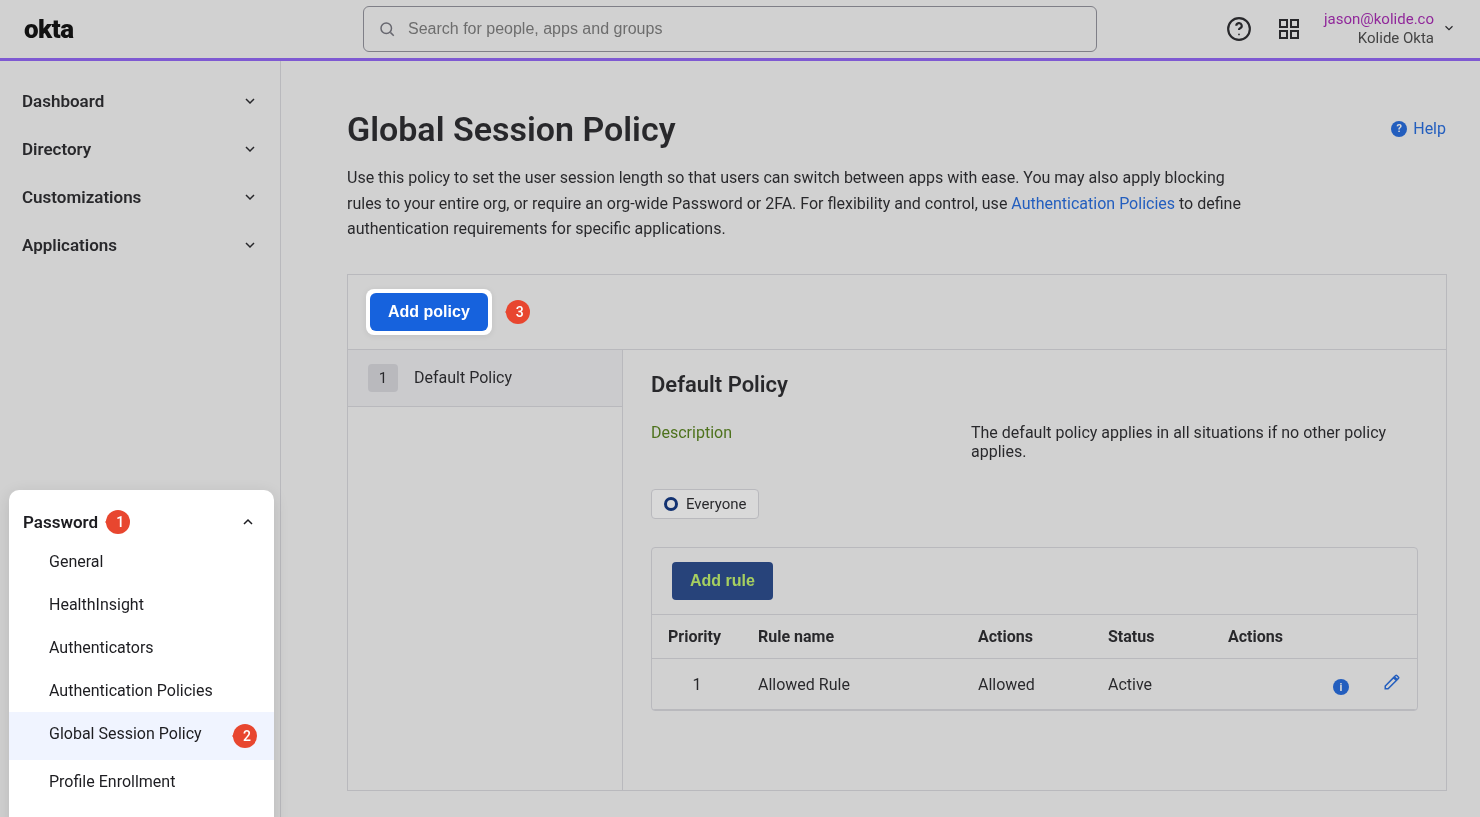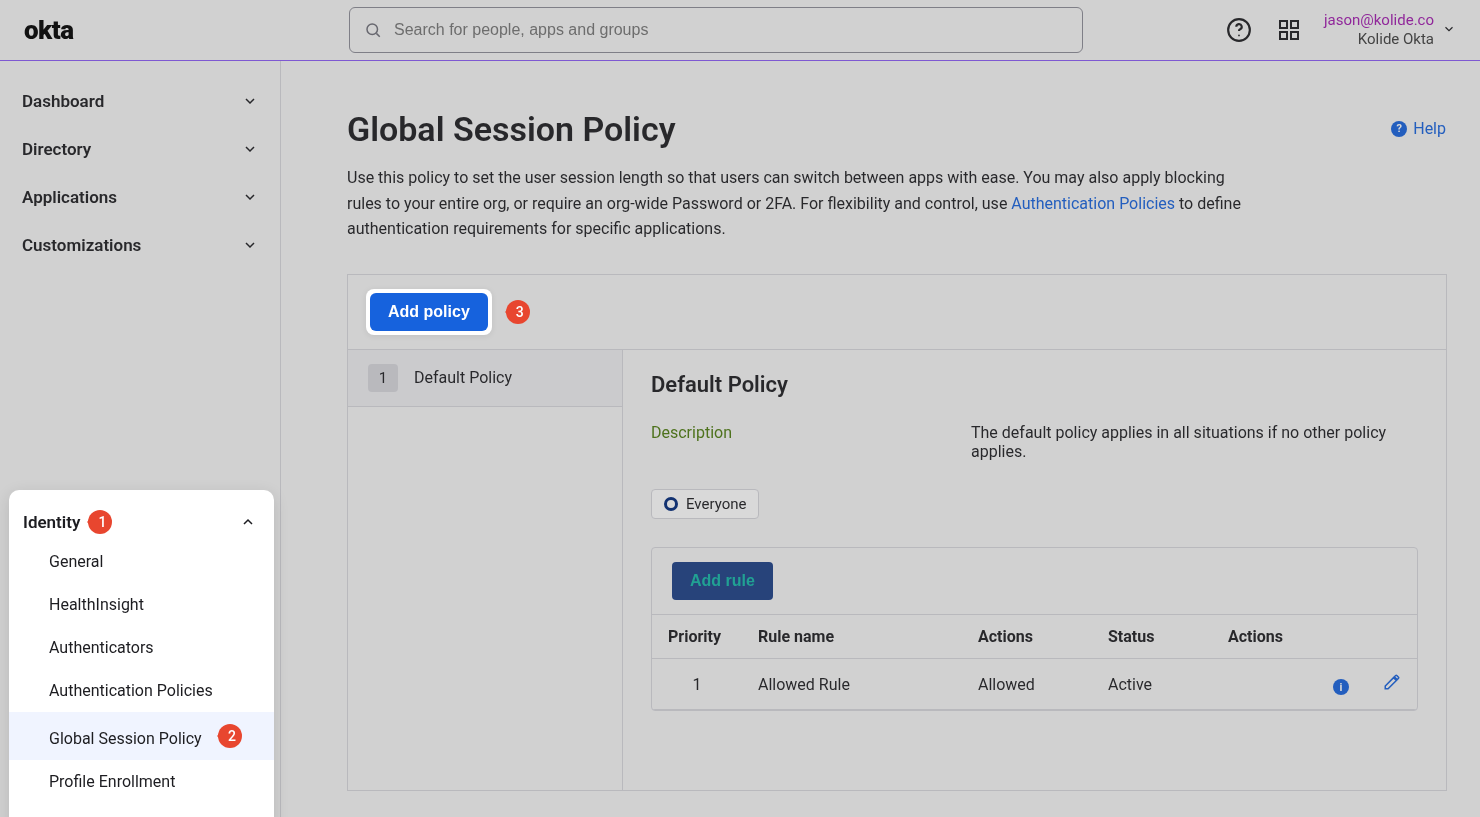--- a/index.html
+++ b/index.html
@@ -8,26 +8,26 @@
     background: #f5f5f5;
     width: 1480px;
     height: 817px;
     position: relative;
     overflow: hidden;
     color: #1d1d21;
   }
   
   .header {
     height: 61px;
-    border-bottom: 1px solid #8b5cf6;
+    border-bottom: 3px solid #8b5cf6;
     display: flex;
     align-items: center;
     padding: 0 24px;
     background: #f5f5f5;
-    gap: 4px;
+    gap: 18px;
   }
   .logo {
     width: 75px;
     height: 24px;
     display: flex;
     align-items: center;
     font-weight: 900;
     font-size: 26px;
     letter-spacing: -0.5px;
     color: #000;
@@ -123,26 +123,26 @@
   .callout::before{
     content:"";
     position:absolute;
     left:-7px;
     top:50%;
     transform:translateY(-50%);
     border:6px solid transparent;
     border-right-color:#e8462f;
   }
   .sub-item {
-    padding: 12px 32px 12px 40px;
+    padding: 12px 17px 12px 40px;
     font-size:16px;
     color:#1d1d21;
     cursor:pointer;
     display:flex;
-    align-items:flex-end;
+    align-items:flex-start;
     justify-content:space-between;
   }
   .sub-item.active { background:#f0f4ff; }
   .sub-item .callout { margin-left:6px; }
 
   
   .main {
     position:absolute;
     top:61px;
     left:281px;
@@ -241,21 +241,21 @@
   .chip .bullet{width:14px;height:14px;border:3px solid #00297a;border-radius:50%;}
 
   .rules-box {
     border:1px solid #d7d7dc;
     border-radius:4px;
     overflow:hidden;
   }
   .rules-top { padding: 14px 20px; }
   .btn-secondary {
     background:#1b3f86;
-    color:#14b8a6;
+    color:#bef264;
     border:none;
     border-radius:4px;
     padding:10px 18px;
     font-size:16px;
     font-weight:600;
     cursor:pointer;
   }
   .rules-table { width:100%; border-collapse:collapse; font-size:16px;}
   .rules-table th {
     text-align:left; font-weight:700; padding:12px 16px; border-top:1px solid #d7d7dc; border-bottom:1px solid #d7d7dc;
@@ -323,36 +323,36 @@
         <polyline points="6 9 12 15 18 9"></polyline>
       </svg>
   </div>
   <div class="sidebar-item">
     <span>Directory</span>
     <svg viewBox="0 0 24 24">
         <polyline points="6 9 12 15 18 9"></polyline>
       </svg>
   </div>
   <div class="sidebar-item">
+    <span>Customizations</span>
+    <svg viewBox="0 0 24 24">
+        <polyline points="6 9 12 15 18 9"></polyline>
+      </svg>
+  </div>
+  <div class="sidebar-item">
     <span>Applications</span>
     <svg viewBox="0 0 24 24">
         <polyline points="6 9 12 15 18 9"></polyline>
       </svg>
   </div>
-  <div class="sidebar-item">
-    <span>Customizations</span>
-    <svg viewBox="0 0 24 24">
-        <polyline points="6 9 12 15 18 9"></polyline>
-      </svg>
-  </div>
 
   <div class="security-card highlight">
     <div class="security-header">
       <span class="label-wrap">
-        <span>Identity</span>
+        <span>Password</span>
         <span class="callout">1</span>
       </span>
       <svg viewBox="0 0 24 24" width="16" height="16" stroke="#1d1d21" fill="none" stroke-width="2.2">
           <polyline points="6 15 12 9 18 15"></polyline>
         </svg>
     </div>
     <div class="sub-item">
         <span>General</span>
       </div>
     <div class="sub-item">

